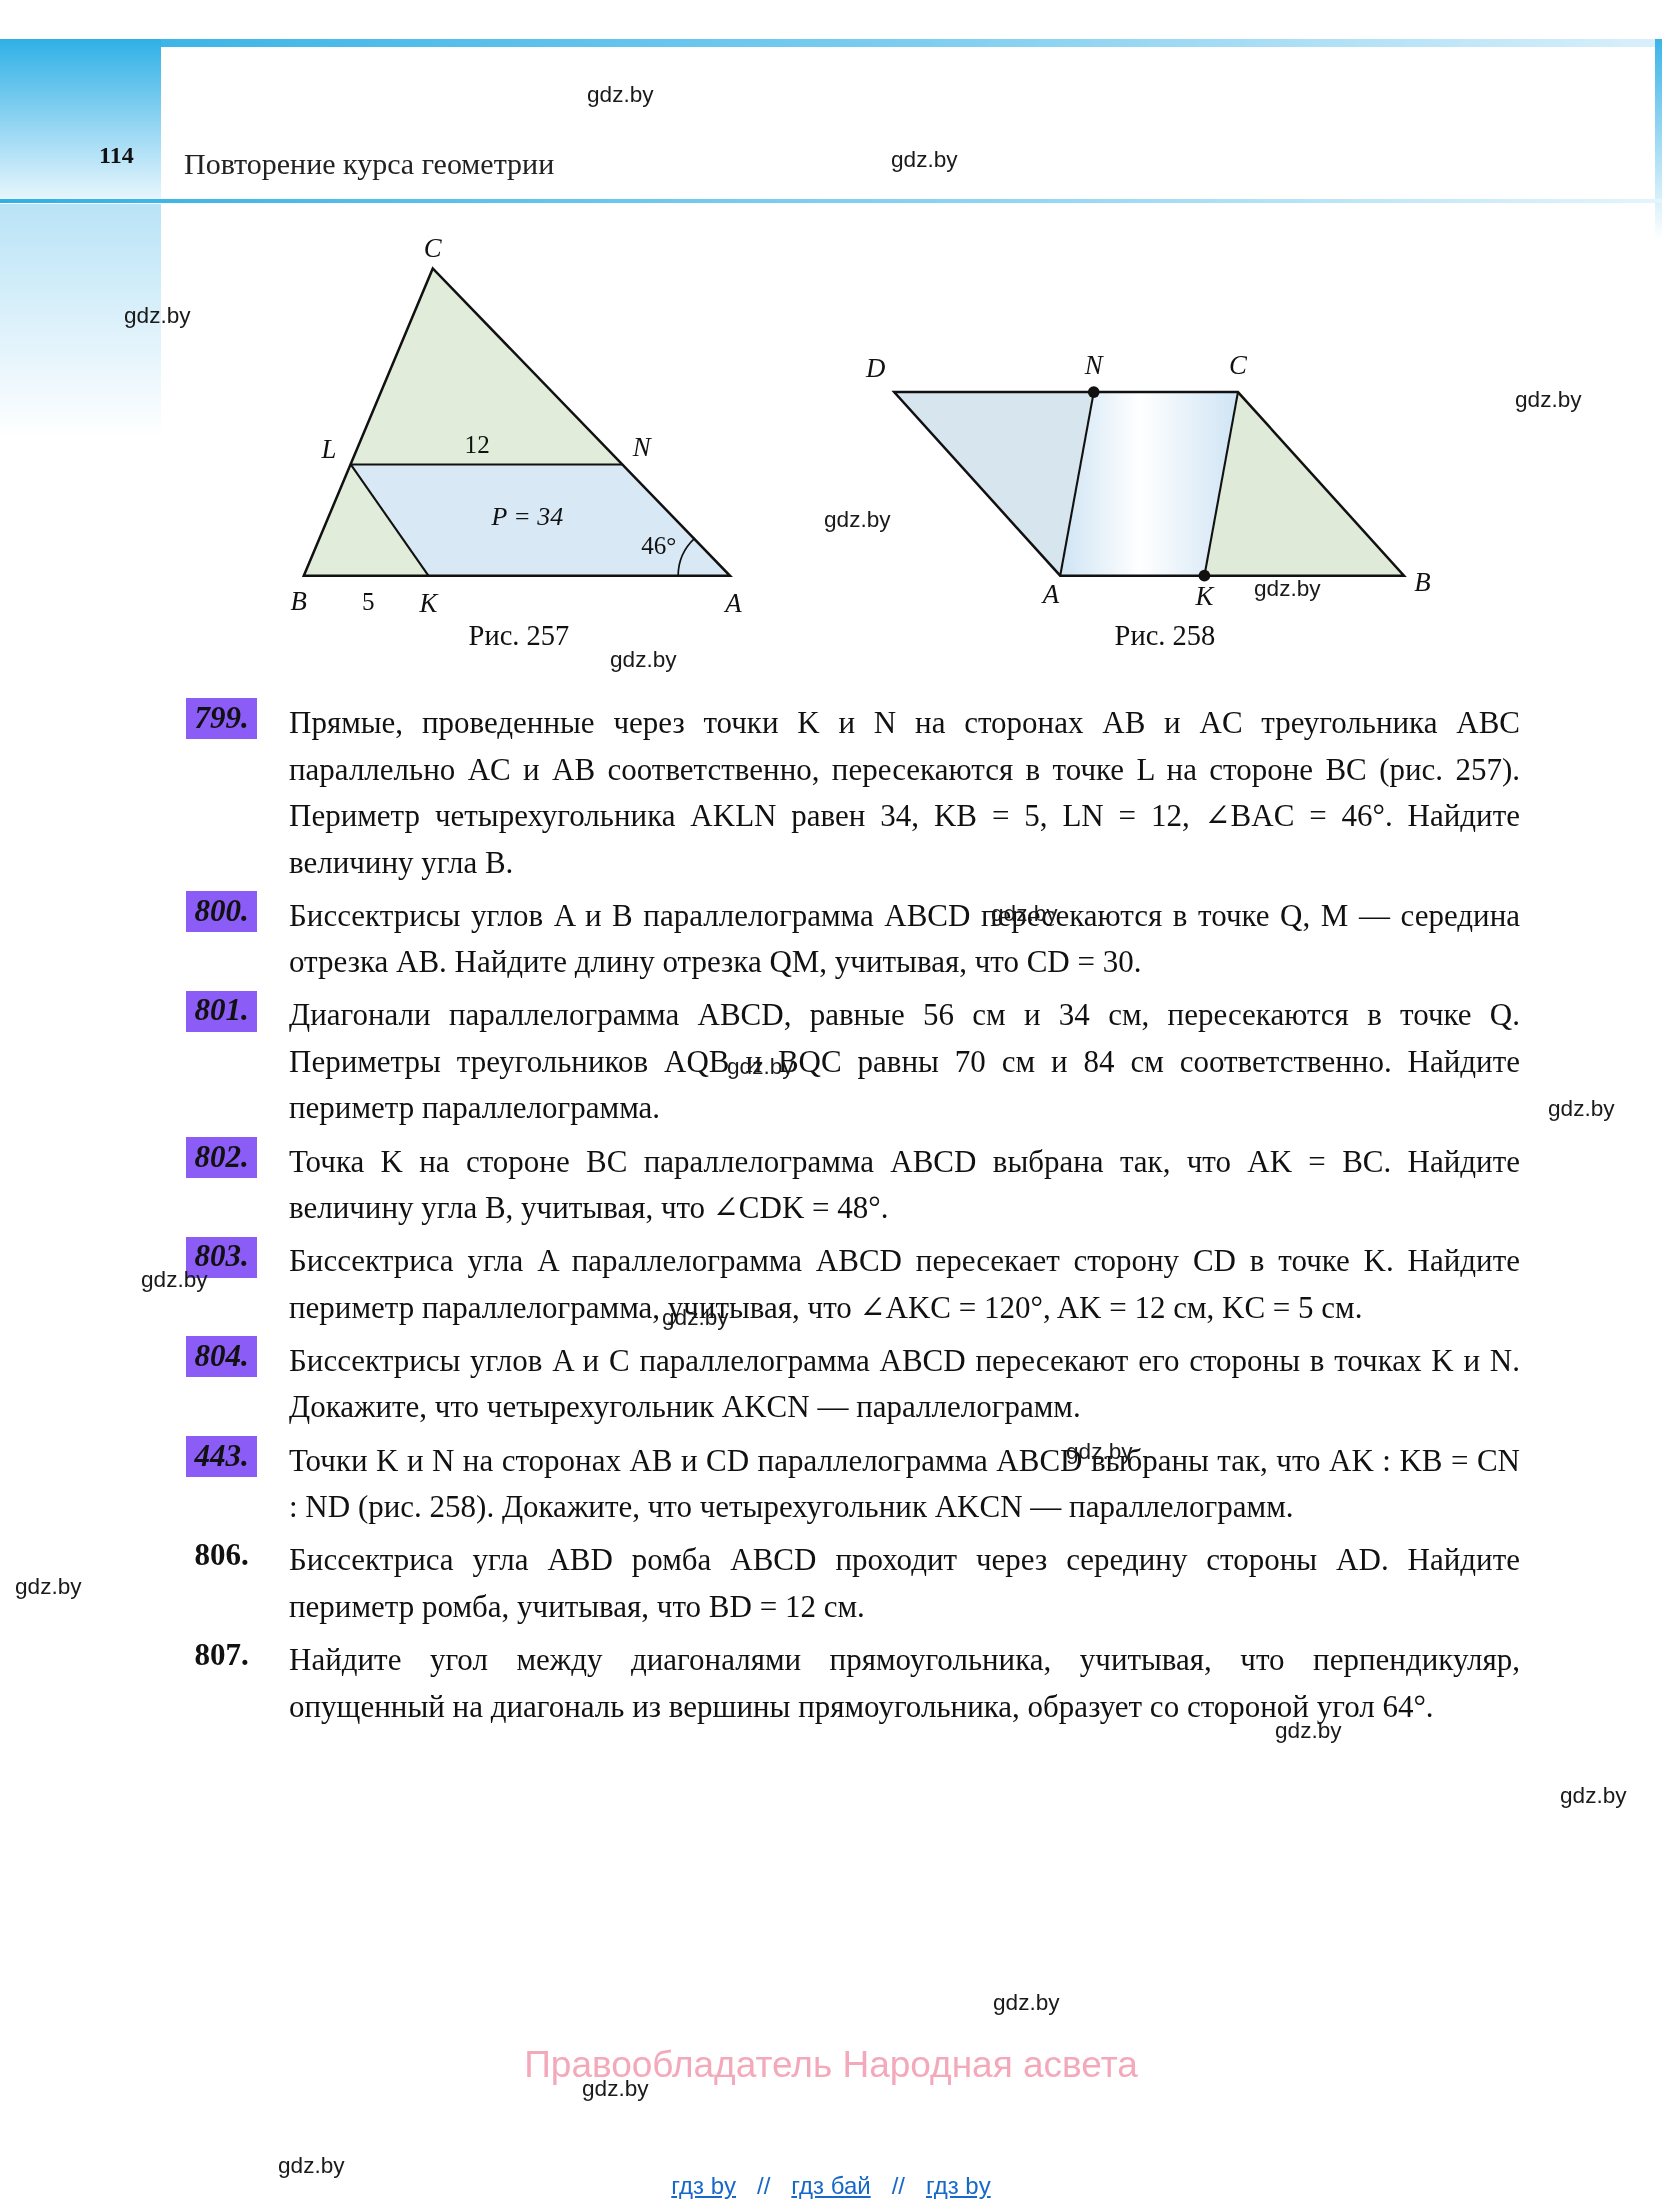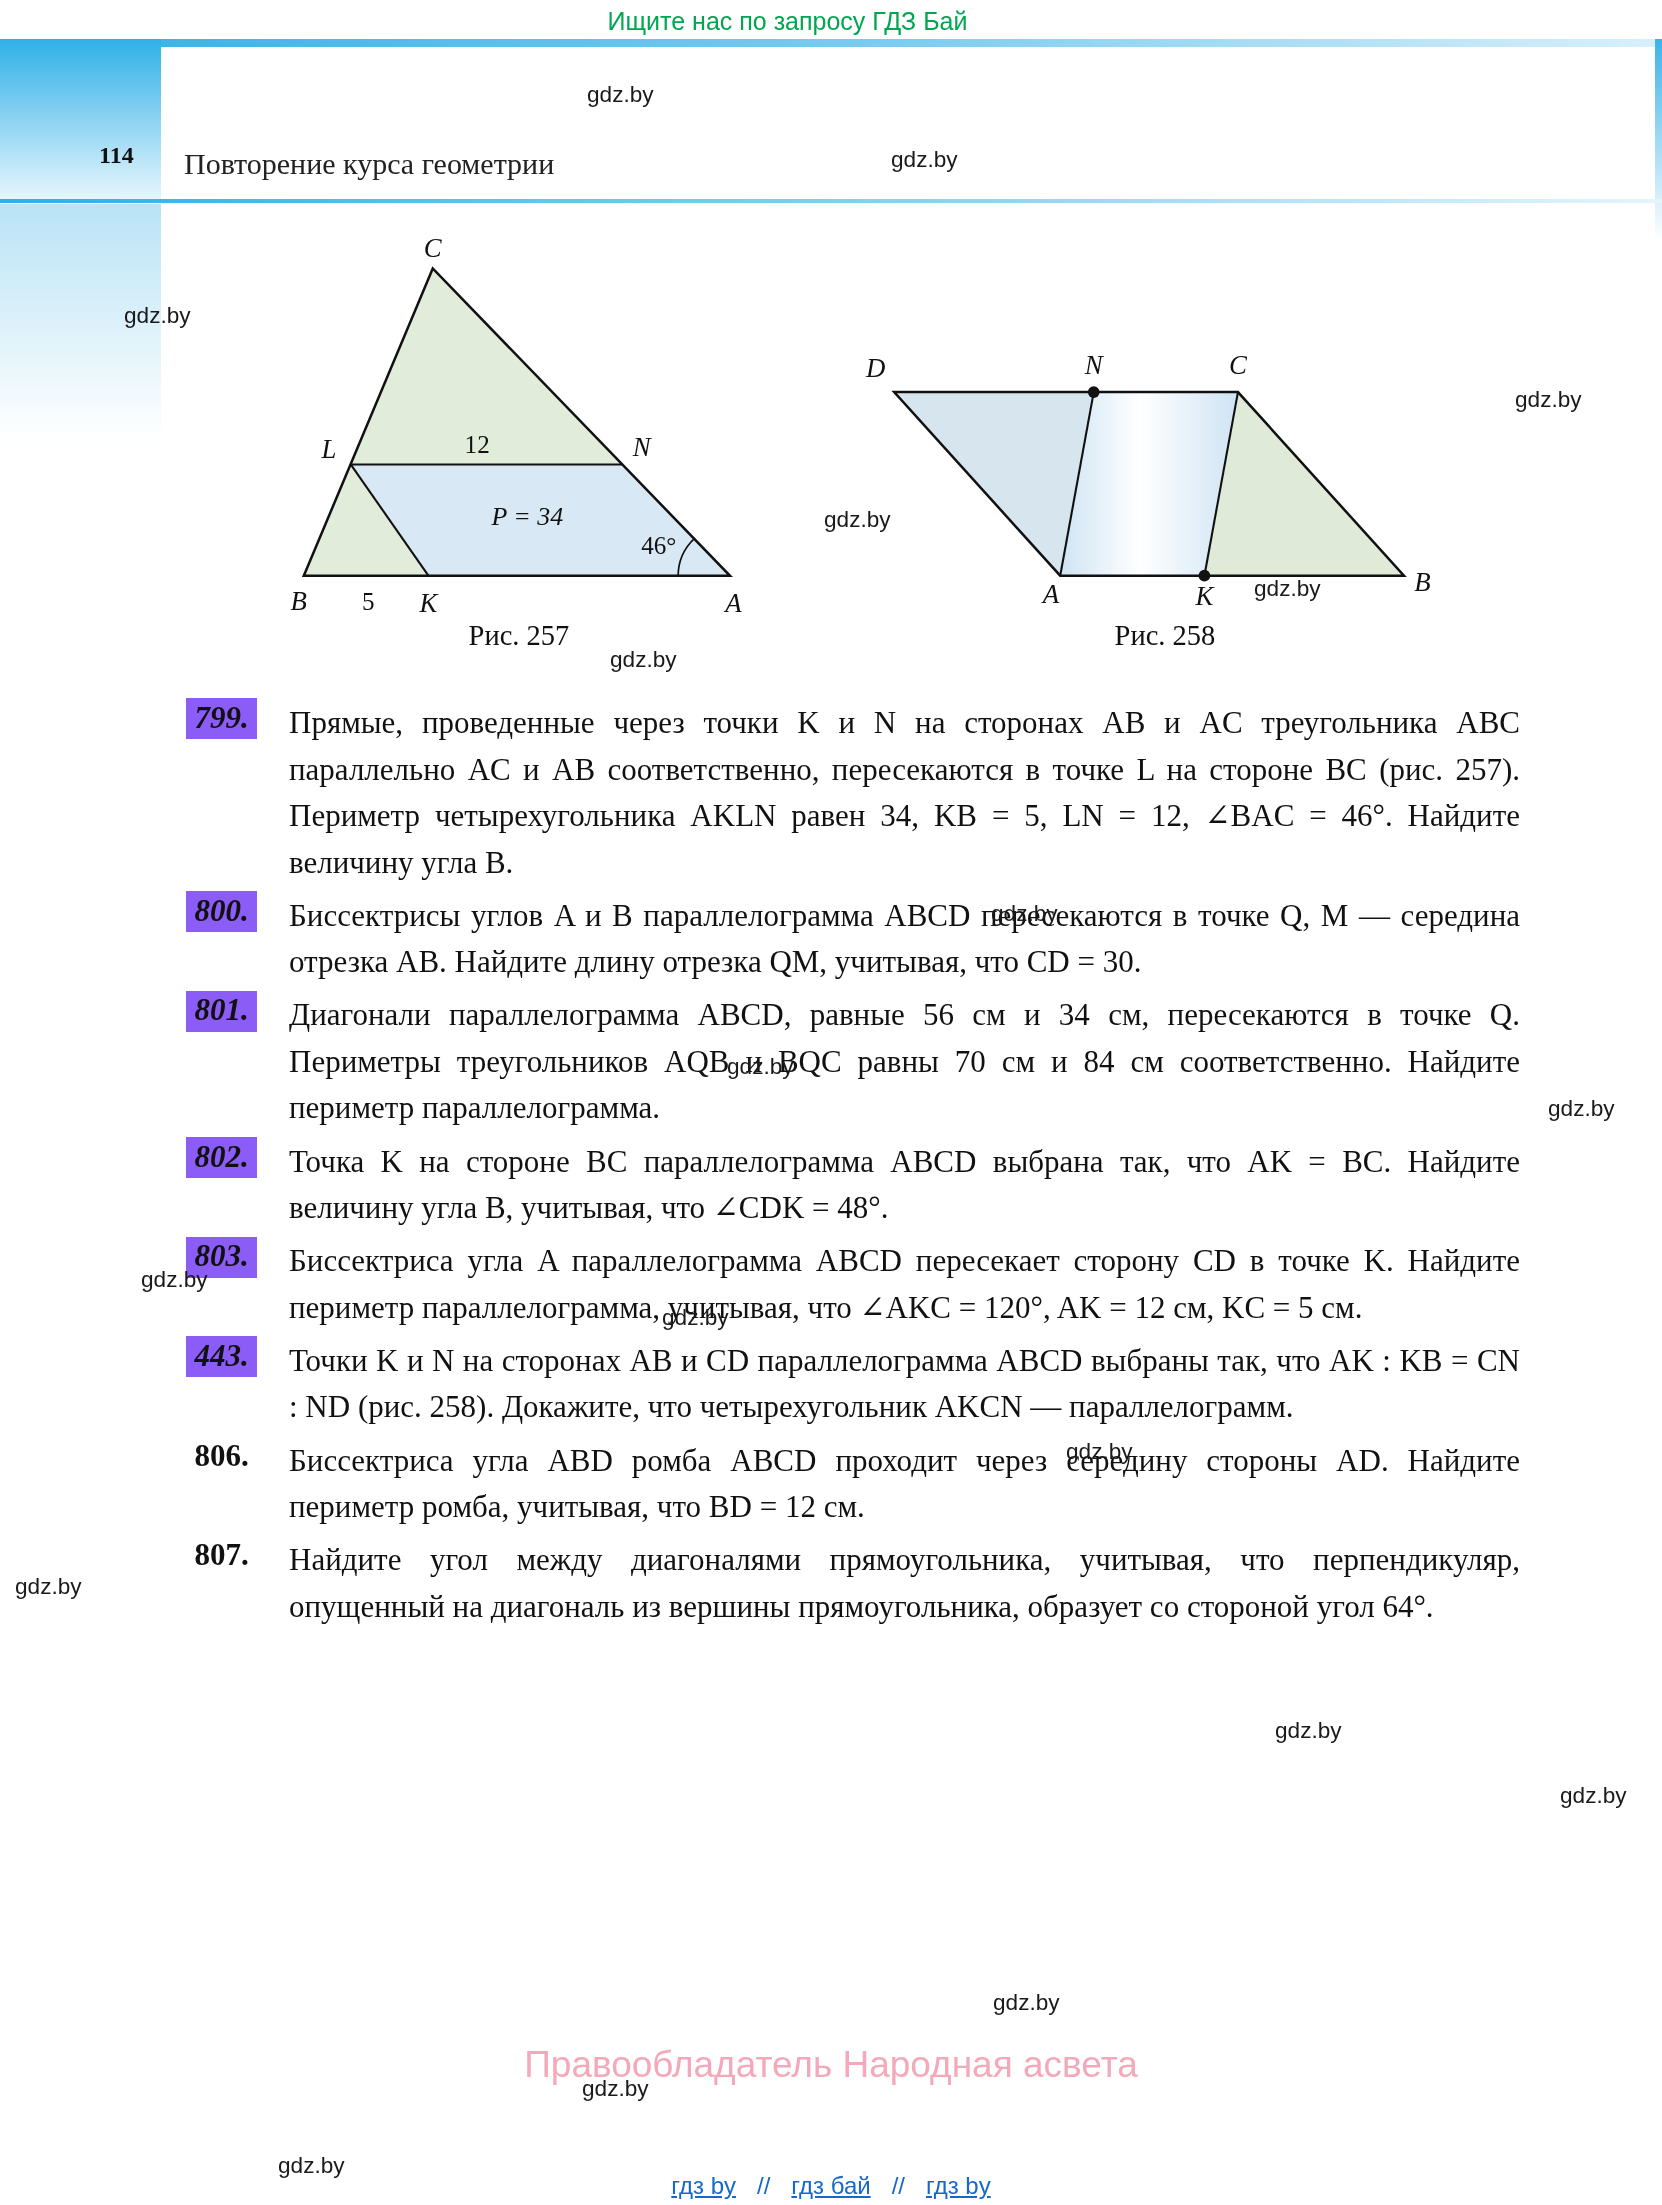--- a/index.html
+++ b/index.html
@@ -50,21 +50,20 @@
   .bottom-links a { color:#1669c9; text-decoration:underline; margin:0 21px; cursor:pointer; }
   .bottom-links .sep { color:#1669c9; }
   .wm { position:absolute; font-family:"Liberation Sans","DejaVu Sans",sans-serif;
     font-size:22.6px; color:#1a1a1a; }
 </style>
 </head>
 <body>
 
 <div class="page">
 
-  <div class="top-link">Ищите нас по запросу ГДЗ Бай</div>
 
   <div class="top-bar"></div>
   <div class="corner-block"></div>
   <div class="corner-fade"></div>
   <div class="right-strip"></div>
 
   <div class="page-number">114</div>
   <div class="chapter-title">Повторение курса геометрии</div>
   <div class="header-rule"></div>
 
@@ -128,20 +127,24 @@
       </div>
       <div class="problem hl">
         <span class="pnum">802.</span>
         <p class="ptext">Точка K на стороне BC параллелограмма ABCD выбрана так, что AK = BC. Найдите величину угла B, учитывая, что ∠CDK = 48°.</p>
       </div>
       <div class="problem hl">
         <span class="pnum">803.</span>
         <p class="ptext">Биссектриса угла A параллелограмма ABCD пересекает сторону CD в точке K. Найдите периметр параллелограмма, учитывая, что ∠AKC = 120°, AK = 12 см, KC = 5 см.</p>
       </div>
       <div class="problem hl">
+        <span class="pnum">804.</span>
+        <p class="ptext">Биссектрисы углов A и C параллелограмма ABCD пересекают его стороны в точках K и N. Докажите, что четырехугольник AKCN — параллелограмм.</p>
+      </div>
+      <div class="problem hl">
         <span class="pnum">443.</span>
         <p class="ptext">Точки K и N на сторонах AB и CD параллелограмма ABCD выбраны так, что AK : KB = CN : ND (рис. 258). Докажите, что четырехугольник AKCN — параллелограмм.</p>
       </div>
       <div class="problem">
         <span class="pnum">806.</span>
         <p class="ptext">Биссектриса угла ABD ромба ABCD проходит через середину стороны AD. Найдите периметр ромба, учитывая, что BD = 12 см.</p>
       </div>
       <div class="problem">
         <span class="pnum">807.</span>
         <p class="ptext">Найдите угол между диагоналями прямоугольника, учитывая, что перпендикуляр, опущенный на диагональ из вершины прямоугольника, образует со стороной угол 64°.</p>

